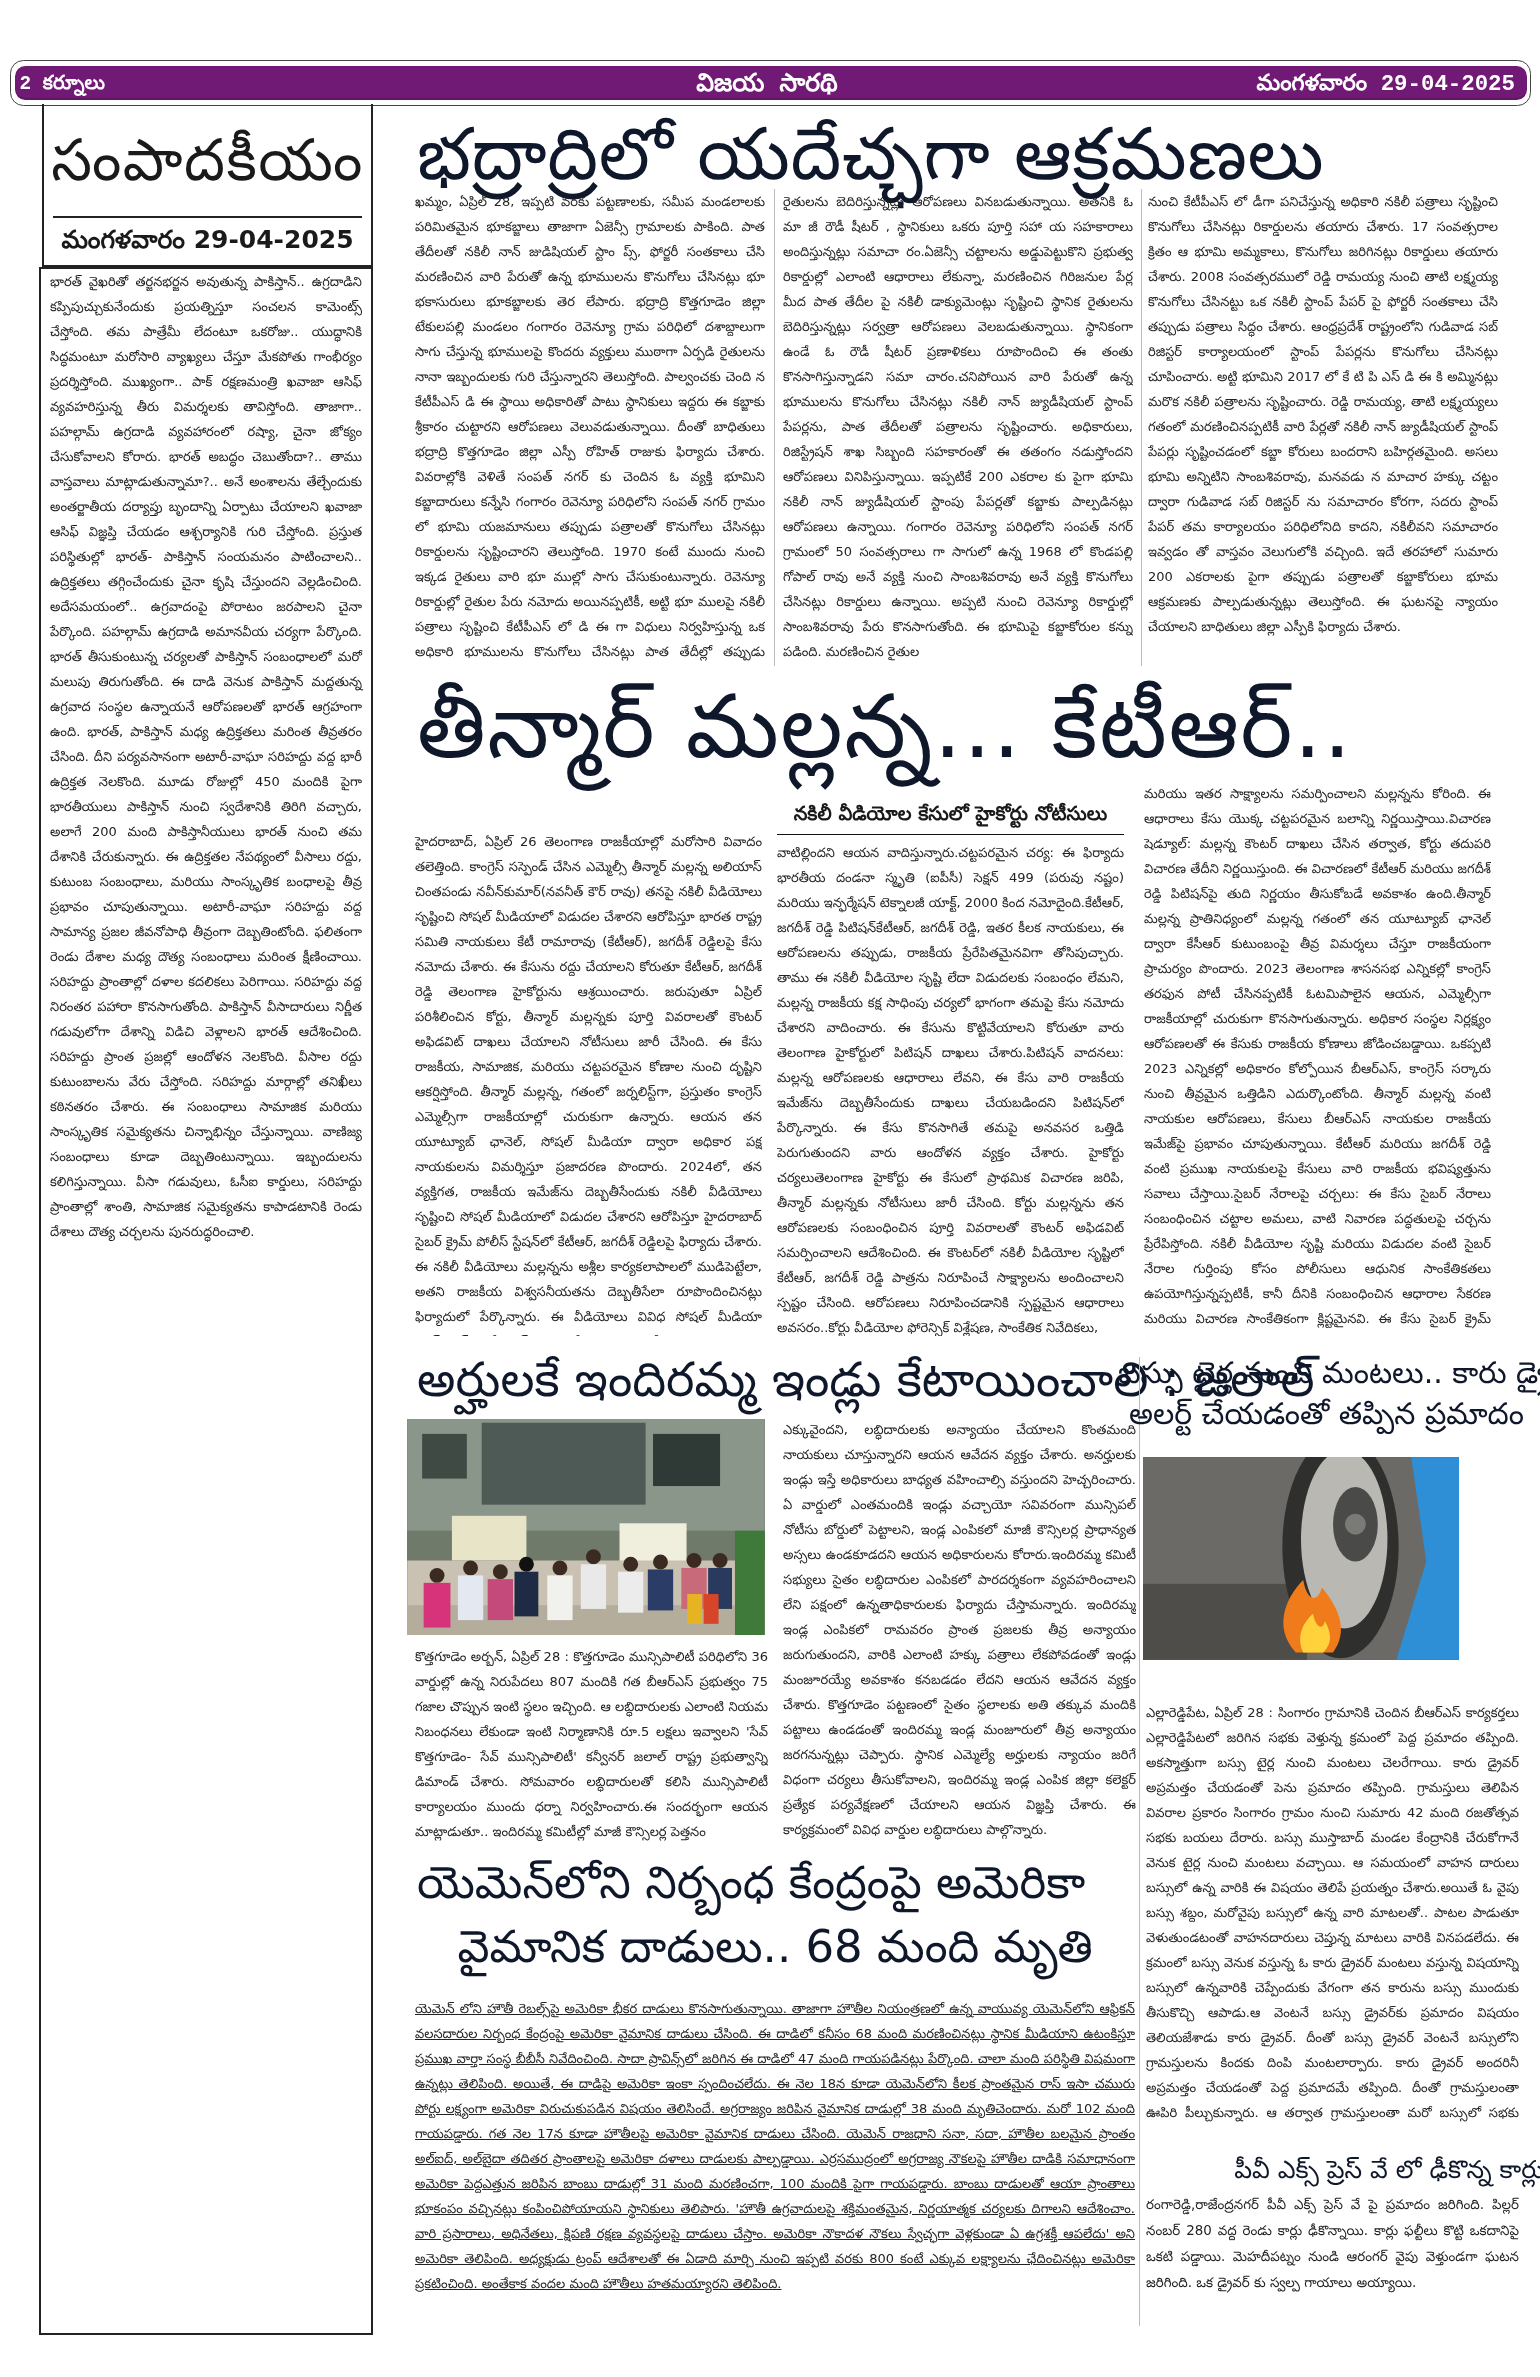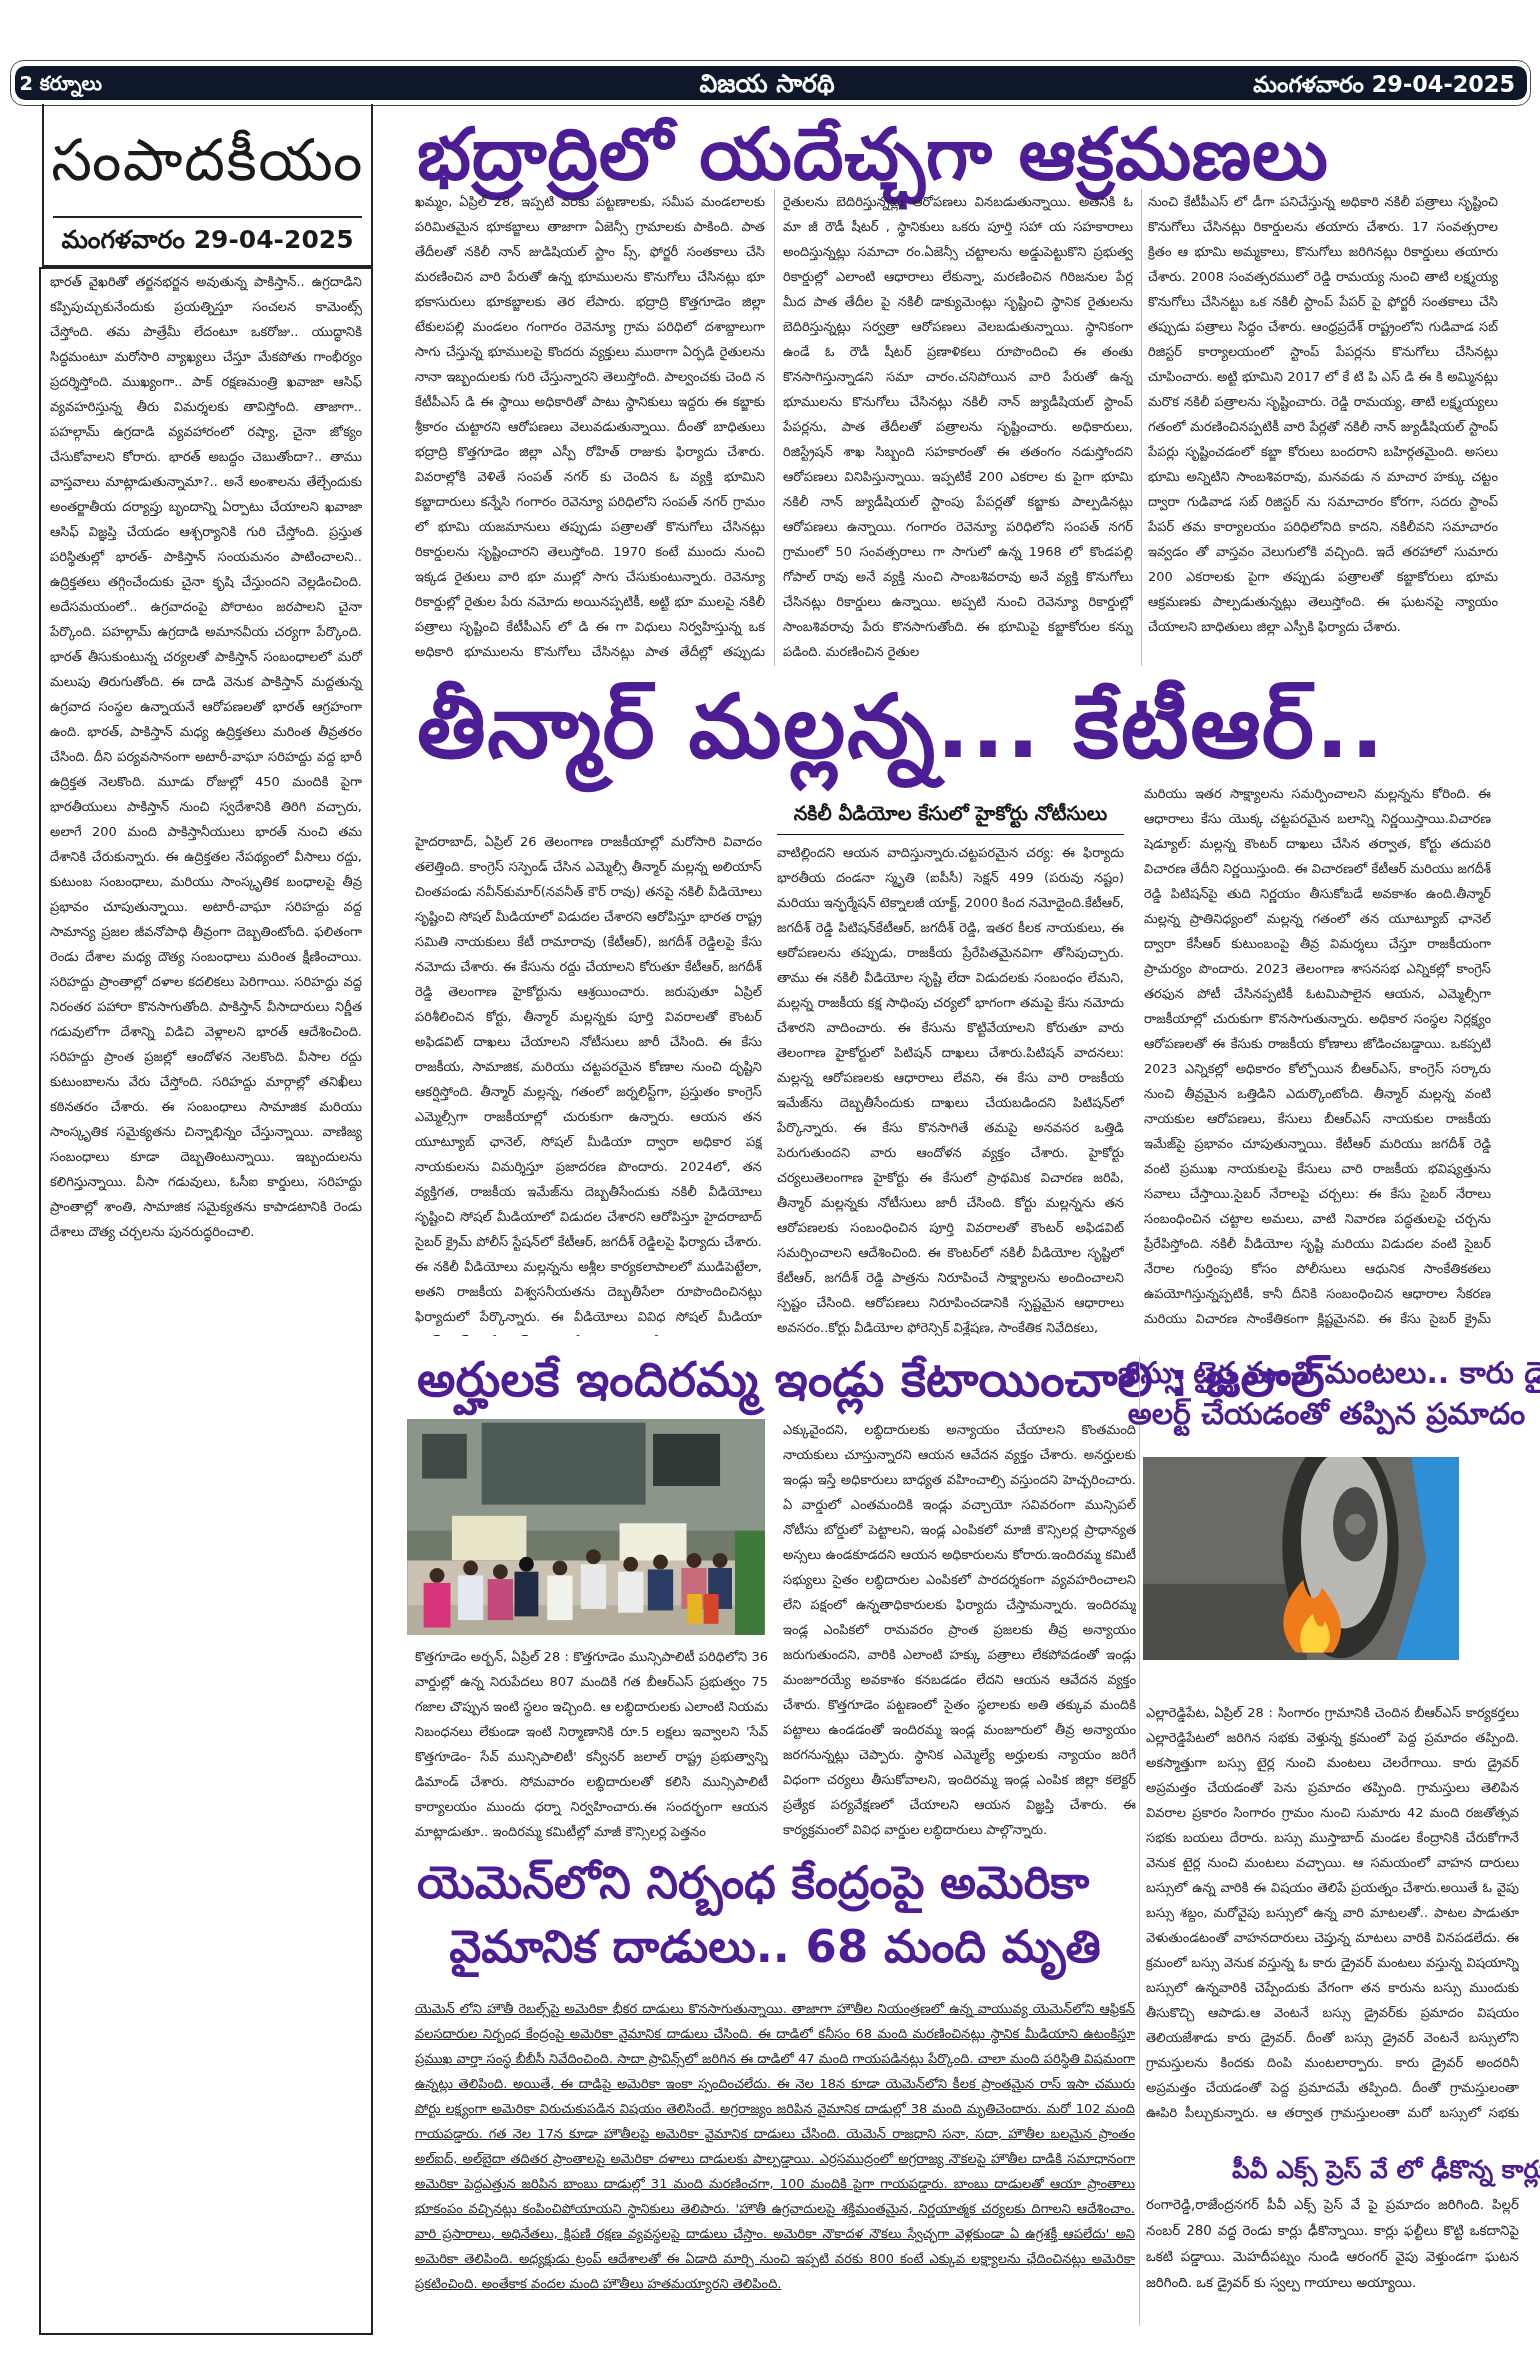--- a/index.html
+++ b/index.html
@@ -1,36 +1,36 @@
 <!DOCTYPE html>
 <html style="font-size:12px"><head>
 <meta charset="utf-8">
 <style>
   *{box-sizing:border-box;margin:0;padding:0;}
   html,body{width:1541px;height:2377px;background:#ffffff;overflow:hidden;}
   body{position:relative;font-family:"DejaVu Sans",sans-serif;color:#1a1a1a;}
 
   
   .band-outer{position:absolute;left:10.4px;top:60px;width:1521px;height:46px;border:1.5px solid #444;border-radius:13.4px;background:#fff;}
-  .band{position:absolute;left:15px;top:66px;width:1512px;height:34px;background:#0f172a;border-radius:10.4px;color:#fff;box-shadow:inset 0 -2.2px 0 rgba(0,0,0,.15);}
+  .band{position:absolute;left:15px;top:66px;width:1512px;height:34px;background:#701a75;border-radius:10.4px;color:#fff;box-shadow:inset 0 -2.2px 0 rgba(0,0,0,.15);font-family:Liberation Mono, monospace;}
   .band .pg{position:absolute;left:4.5px;top:6px;font-size:19.4px;font-weight:bold;}
   .band .name{position:absolute;left:0;right:8px;top:3px;text-align:center;font-size:25px;font-weight:bold;}
   .band .date{position:absolute;right:12px;top:4.5px;font-size:22.4px;font-weight:bold;}
 
   
   .ed-head{position:absolute;left:42px;top:104px;width:331px;height:163px;border:2.2px solid #222;border-top:none;}
   .ed-title{position:absolute;left:0;right:0;top:22.4px;text-align:center;font-family:"DejaVu Serif",serif;font-size:58px;letter-spacing:1.5px;}
   .ed-rule{position:absolute;left:9px;right:9px;top:112px;border-top:2.2px solid #222;}
   .ed-date{position:absolute;left:0;right:0;top:121px;text-align:center;font-size:25px;font-weight:bold;}
   .ed-box{position:absolute;left:39px;top:267px;width:334px;height:2068px;border:2.2px solid #222;}
   .ed-box h2{font-size:34px;font-weight:900;text-align:center;padding:10.4px 3px 7.5px;letter-spacing:0.7px;}
   .ed-box .body{padding:0 9px;font-size:13px;line-height:25px;text-align:justify;}
 
   
-  .hl{position:absolute;font-weight:700;color:#4c1d95;white-space:nowrap;}
+  .hl{position:absolute;font-weight:400;color:#0f172a;white-space:nowrap;}
   .hl-main{left:417px;top:112px;font-size:72px;letter-spacing:0.7px;}
   .hl-2{left:417px;top:675px;font-size:88px;letter-spacing:1.5px;}
   .hl-3{left:417px;top:1351px;font-size:48px;}
   .hl-4{left:1118px;top:1355px;width:417px;text-align:center;font-size:30px;}
   .hl-4b{left:1118px;top:1396px;width:417px;text-align:center;font-size:30px;}
   .hl-5{left:417px;top:1856px;width:716px;text-align:left;font-size:45px;}
   .hl-5b{left:417px;top:1920px;width:716px;text-align:center;font-size:45px;}
   .hl-6{left:1181px;top:2155px;width:417px;text-align:center;font-size:25px;}
   .subhead{position:absolute;left:777px;top:802px;width:347px;font-size:19.4px;font-weight:bold;border-bottom:1.5px solid #111;padding-bottom:4.5px;text-align:center;}
 

